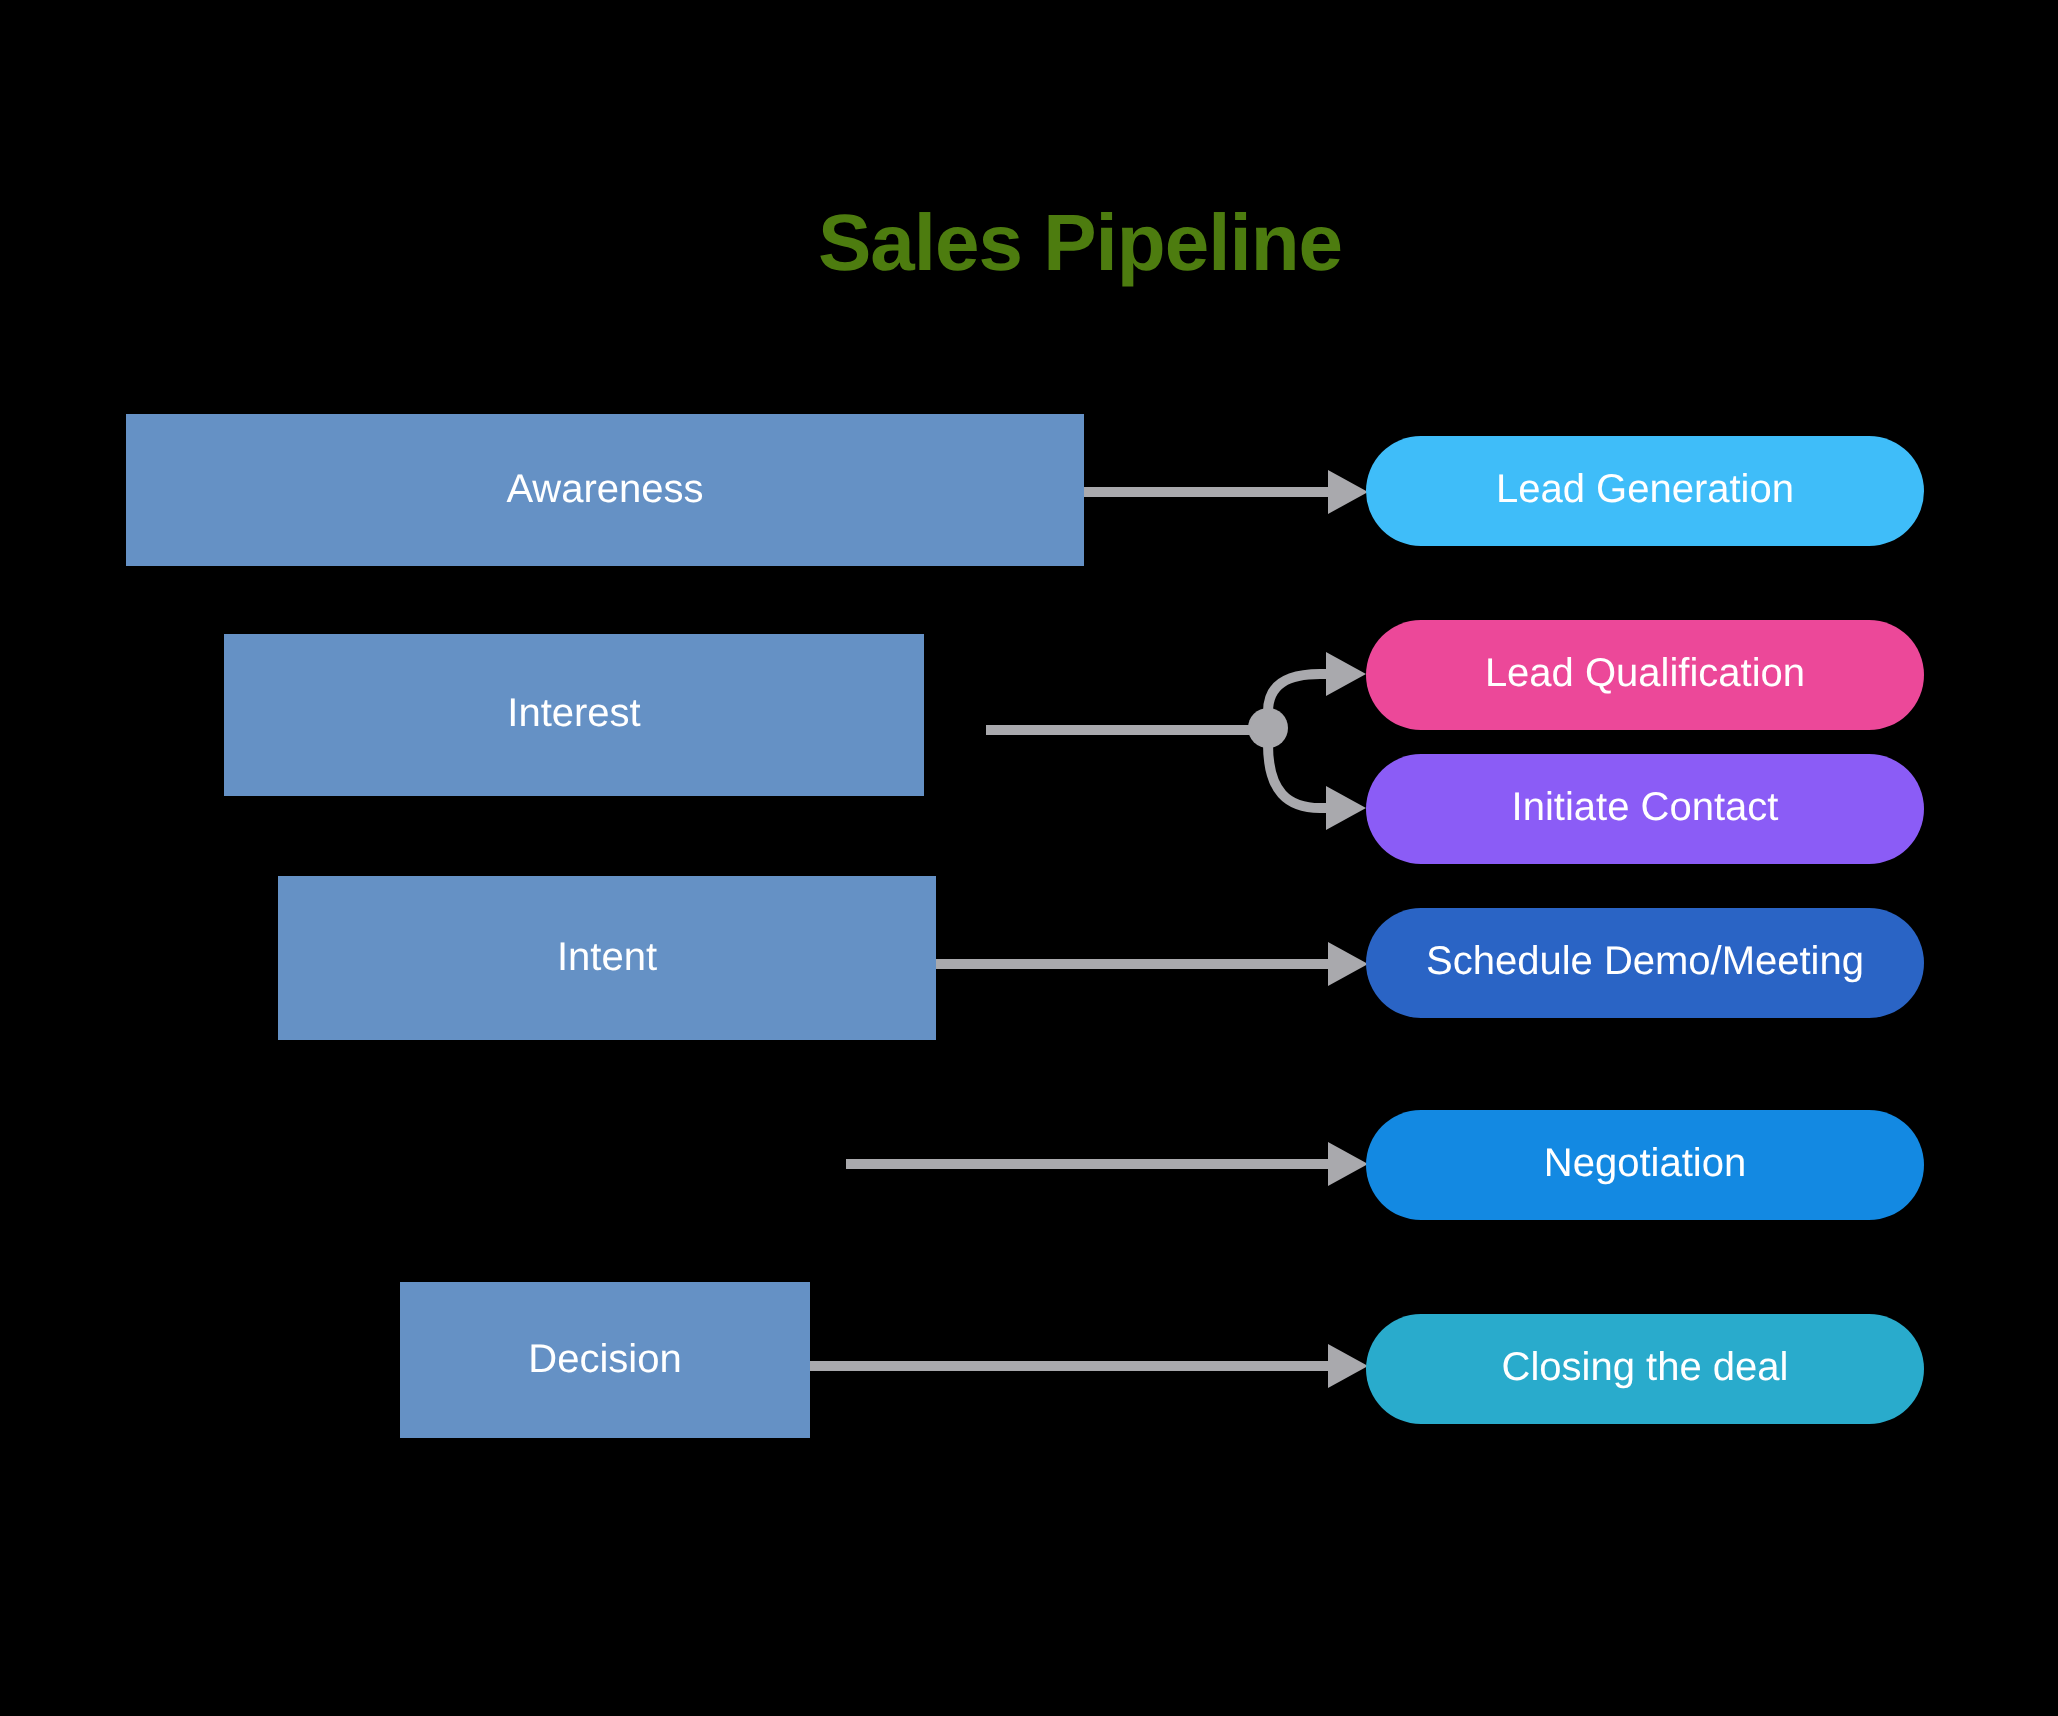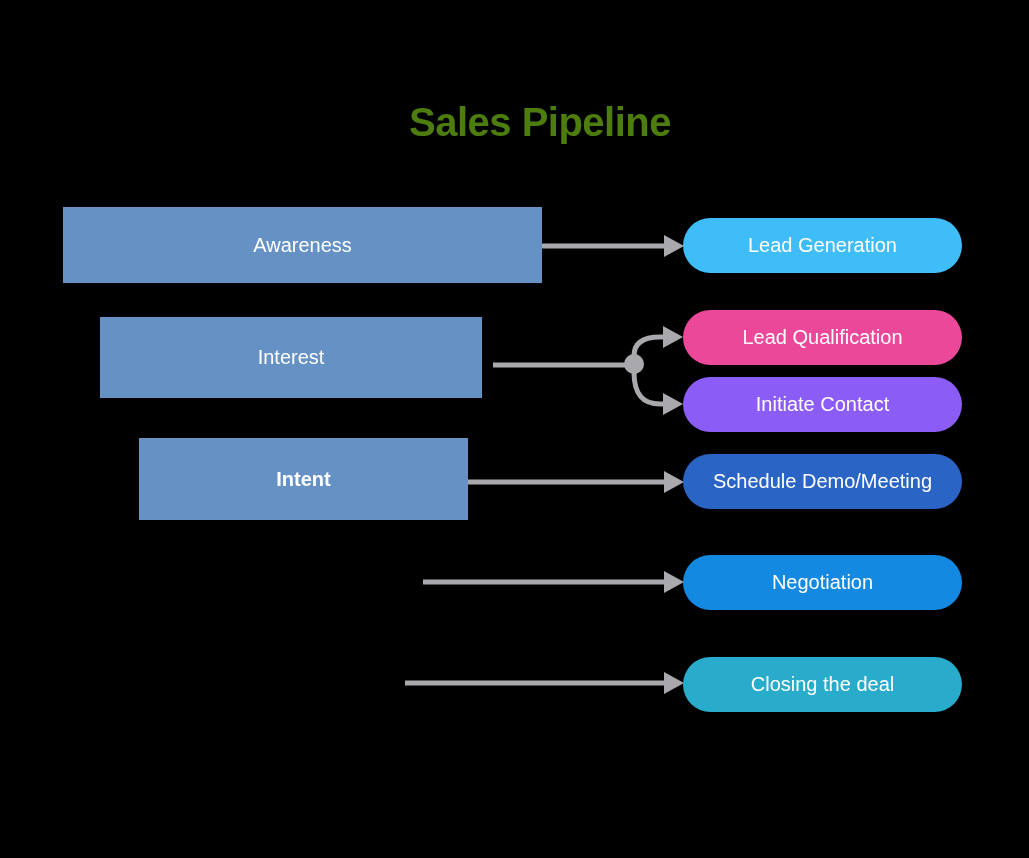--- a/index.html
+++ b/index.html
@@ -30,22 +30,22 @@
     position: absolute;
     background: #6591C5;
     color: #ffffff;
     font-size: 20px;
     display: flex;
     align-items: center;
     justify-content: center;
     text-align: center;
   }
   .stage-awareness     { left: 63px;  top: 207px; width: 479px; height: 76px; }
-  .stage-interest      { left: 100px; top: 317px; width: 382px; height: 81px; text-align: center; }
-  .stage-intent        { left: 139px; top: 438px; width: 329px; height: 82px; font-weight: bold; }
+  .stage-interest      { left: 112px; top: 317px; width: 350px; height: 81px; text-align: center; }
+  .stage-intent        { left: 139px; top: 438px; width: 329px; height: 82px; }
   .stage-consideration { left: 181px; top: 541px; width: 242px; height: 80px; }
   .stage-decision      { left: 200px; top: 641px; width: 205px; height: 78px; }
   .pill {
     position: absolute;
     left: 683px;
     width: 279px;
     height: 55px;
     border-radius: 27.5px;
     color: #ffffff;
     font-size: 20px;
@@ -74,20 +74,23 @@
   <div class="title">Sales Pipeline</div>
 
   <div class="stage stage-awareness">
     <span>Awareness</span>
   </div>
   <div class="stage stage-interest">
     <span>Interest</span>
   </div>
   <div class="stage stage-intent">
     <span>Intent</span>
+  </div>
+  <div class="stage stage-decision">
+    <span>Decision</span>
   </div>
 
   <svg class="connectors" width="1029" height="858" viewBox="0 0 1029 858">
     <g stroke="#A9A9AD" stroke-width="5" fill="none">
       <path d="M 542 246 L 666 246"></path>
       <path d="M 493 365 L 634 365"></path>
       <path d="M 634 356 C 634 342 644 337 660 337 L 666 337"></path>
       <path d="M 634 372 C 634 396 644 404 660 404 L 666 404"></path>
       <path d="M 468 482 L 666 482"></path>
       <path d="M 423 582 L 666 582"></path>

